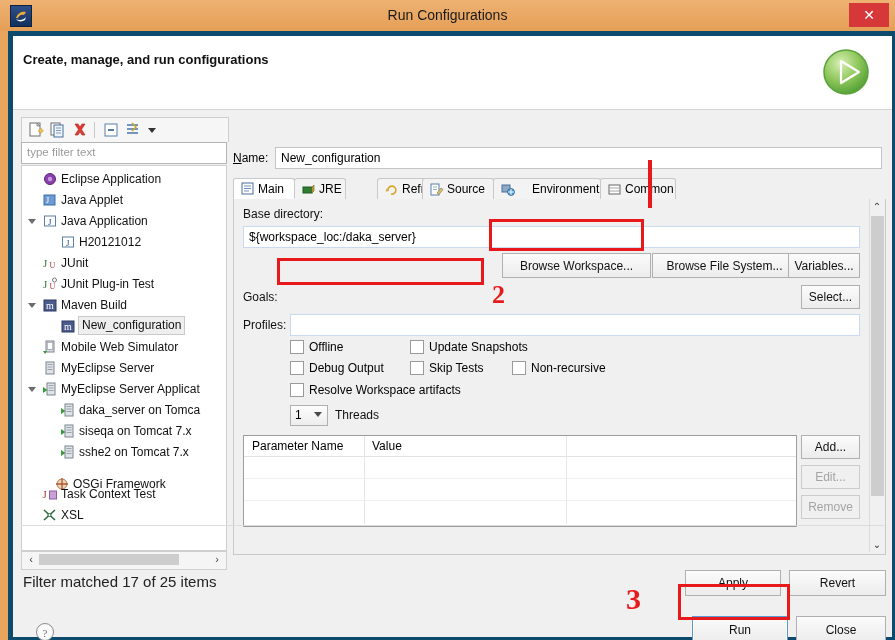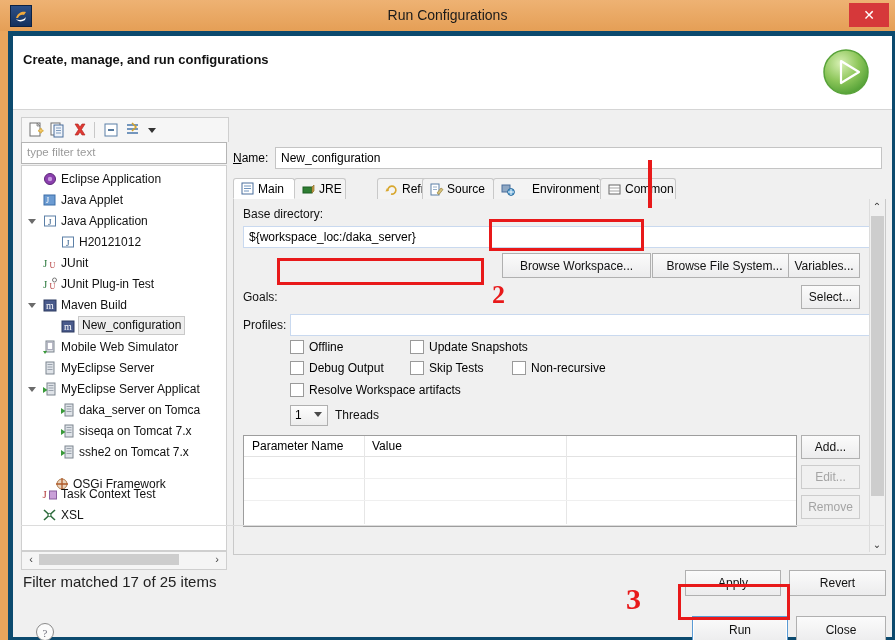--- a/index.html
+++ b/index.html
@@ -83,21 +83,21 @@
   .tab.active{background:#ffffff;border-bottom:1px solid #fff;z-index:2;}
   .tab svg{display:block;}
 
   .panel{position:absolute;left:0;top:82px;width:651px;height:355px;
     background:#f0f0f0;border:1px solid #c9c9c9;border-top:none;}
   .vscroll{position:absolute;right:0;top:0;width:15px;height:353px;background:#f0f0f0;border-left:1px solid #dcdcdc;}
   .vscroll .va{position:absolute;left:0;width:14px;height:15px;line-height:15px;text-align:center;font-size:10px;color:#333;cursor:pointer;}
   .vscroll .vthumb{position:absolute;left:1px;top:17px;width:13px;height:280px;background:#cdcdcd;cursor:pointer;}
 
   .lbl{position:absolute;font-size:12px;color:#111;}
-  .txt{position:absolute;border:1px solid #c9d9ef;background:#fff;padding-left:24px;}
+  .txt{position:absolute;border:1px solid #c9d9ef;background:#fff;}
   .txt span{position:absolute;left:5px;top:3px;font-size:12px;}
   .btn{position:absolute;border:1px solid #b0b0b0;background:linear-gradient(#fbfbfb,#ececed);
     font-size:12px;display:flex;align-items:center;justify-content:center;cursor:pointer;color:#111;}
   .btn.dis{color:#a4a4a4;background:#f0f0f0;border-color:#cccccc;justify-content:center;}
   .cb{position:absolute;font-size:12px;display:flex;align-items:center;gap:5px;cursor:pointer;}
   .cbbox{width:12px;height:12px;border:1px solid #9a9a9a;background:#fff;display:inline-block;}
   .combo{position:absolute;border:1px solid #b0b0b0;background:linear-gradient(#fdfdfd,#ededed);
     font-size:12px;cursor:pointer;}
   .combo .cv{position:absolute;left:4px;top:2px;}
   .combo .carr{position:absolute;right:5px;top:6px;border-left:4px solid transparent;

